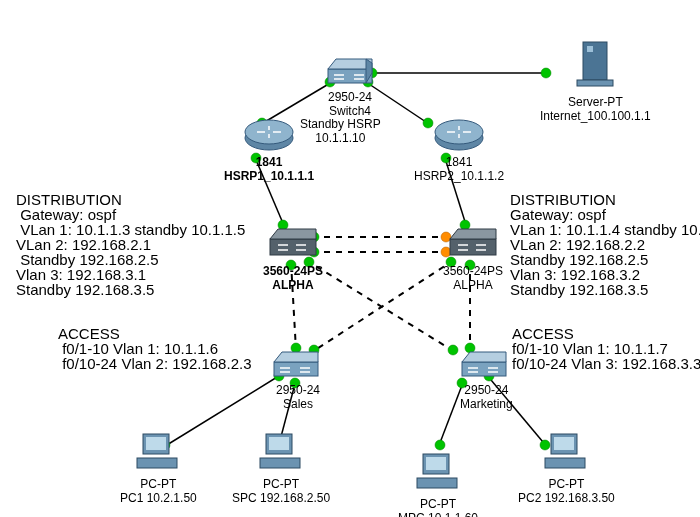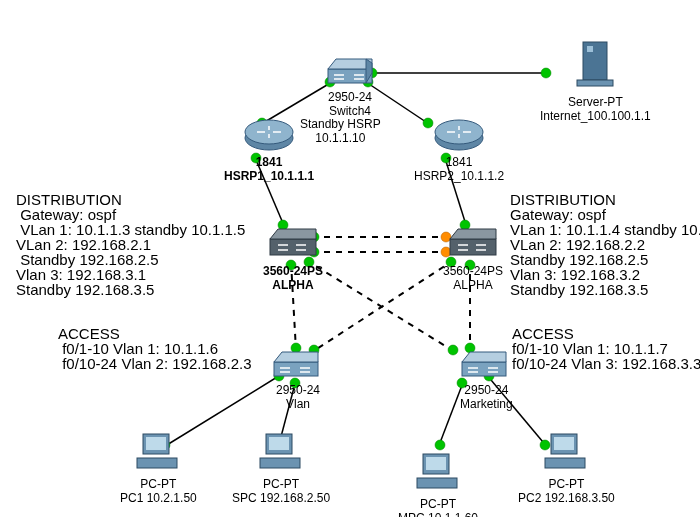--- a/index.html
+++ b/index.html
@@ -227,21 +227,21 @@
     <rect x="2" y="14" width="44" height="14" fill="#7aa2bf" stroke="#355a7c"></rect>
     <polygon points="2,14 10,4 46,4 46,14" fill="#b5cee0" stroke="#355a7c"></polygon>
     <g stroke="#fff" stroke-width="1.5">
       <line x1="8" y1="20" x2="18" y2="20"></line>
           <line x1="8" y1="24" x2="18" y2="24"></line>
       <line x1="28" y1="20" x2="38" y2="20"></line>
           <line x1="28" y1="24" x2="38" y2="24"></line>
     </g>
   </svg>
   <div class="label"><span>2950-24</span>
-<span>Vlan</span></div>
+<span>Sales</span></div>
 </div>
 
 <div class="node" style="left:460px; top:348px;">
   <svg width="52" height="32">
     <rect x="2" y="14" width="44" height="14" fill="#7aa2bf" stroke="#355a7c"></rect>
     <polygon points="2,14 10,4 46,4 46,14" fill="#b5cee0" stroke="#355a7c"></polygon>
     <g stroke="#fff" stroke-width="1.5">
       <line x1="8" y1="20" x2="18" y2="20"></line>
           <line x1="8" y1="24" x2="18" y2="24"></line>
       <line x1="28" y1="20" x2="38" y2="20"></line>

